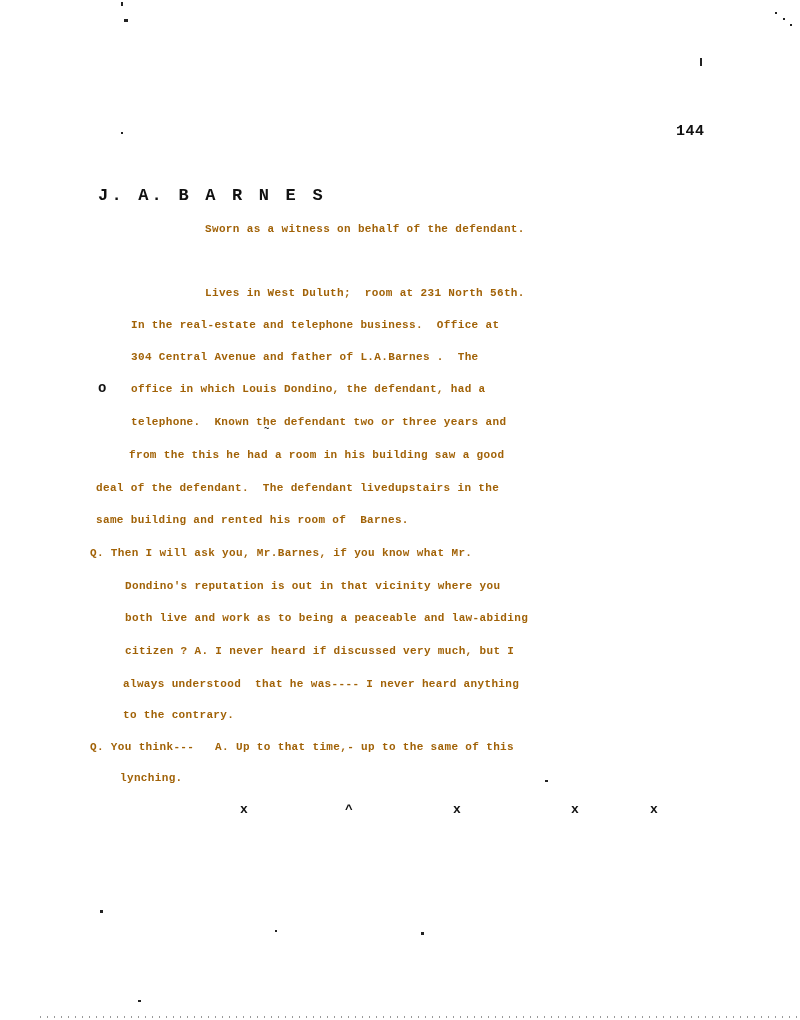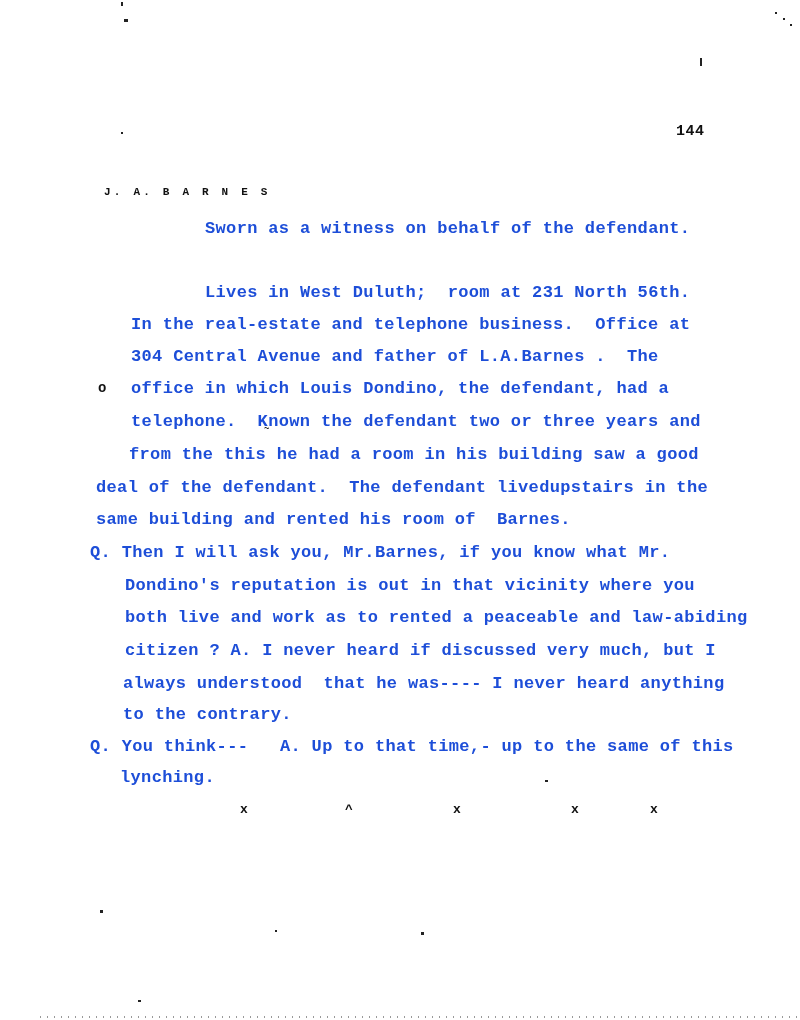--- a/index.html
+++ b/index.html
@@ -17,40 +17,40 @@
     }
     .page {
       position: absolute;
       left: 0; top: 0;
       width: 752px; height: 1020px;
       background: #ffffff;
     }
     .line {
       position: absolute;
       white-space: pre;
-      font-size: 17px;
+      font-size: 11px;
       font-weight: bold;
       letter-spacing: 0.35px;
       line-height: 18px;
-      color: #1d4ed8;
+      color: #a16207;
     }
     .page-number {
       position: absolute;
       left: 676px;
       top: 123px;
       font-size: 15px;
       font-weight: bold;
       white-space: pre;
       letter-spacing: 0.5px;
     }
     .heading {
       position: absolute;
-      left: 104px;
+      left: 98px;
       top: 186px;
-      font-size: 11px;
+      font-size: 17px;
       font-weight: bold;
       white-space: pre;
       letter-spacing: 3.2px;
     }
     .margin-mark {
       position: absolute;
       font-size: 14px;
       font-weight: bold;
       white-space: pre;
     }
@@ -90,21 +90,21 @@
     <div class="line" style="left: 205px; top: 284px;">Lives in West Duluth;  room at 231 North 56th.</div>
     <div class="line" style="left: 131px; top: 316px;">In the real-estate and telephone business.  Office at</div>
     <div class="line" style="left: 131px; top: 348px;">304 Central Avenue and father of L.A.Barnes .  The</div>
     <div class="line" style="left: 131px; top: 380px;">office in which Louis Dondino, the defendant, had a</div>
     <div class="line" style="left: 131px; top: 413px;">telephone.  Known the defendant two or three years and</div>
     <div class="line" style="left: 129px; top: 446px;">from the this he had a room in his building saw a good</div>
     <div class="line" style="left: 96px; top: 479px;">deal of the defendant.  The defendant livedupstairs in the</div>
     <div class="line" style="left: 96px; top: 511px;">same building and rented his room of  Barnes.</div>
     <div class="line" style="left: 90px; top: 544px; text-align: center;">Q. Then I will ask you, Mr.Barnes, if you know what Mr.</div>
     <div class="line" style="left: 125px; top: 577px;">Dondino's reputation is out in that vicinity where you</div>
-    <div class="line" style="left: 125px; top: 609px;">both live and work as to rented a peaceable and law-abiding</div>
+    <div class="line" style="left: 125px; top: 609px;">both live and work as to being a peaceable and law-abiding</div>
     <div class="line" style="left: 125px; top: 642px;">citizen ? A. I never heard if discussed very much, but I</div>
     <div class="line" style="left: 123px; top: 675px;">always understood  that he was---- I never heard anything</div>
     <div class="line" style="left: 123px; top: 706px;">to the contrary.</div>
     <div class="line" style="left: 90px; top: 738px;">Q. You think---   A. Up to that time,- up to the same of this</div>
     <div class="line" style="left: 120px; top: 769px;">lynching.</div>
   </div>
 
   <div class="margin-mark" style="left:98px; top:380px;">o</div>
 
   <div class="margin-mark" style="left:264px; top:424px; font-size:9px;">~</div>

